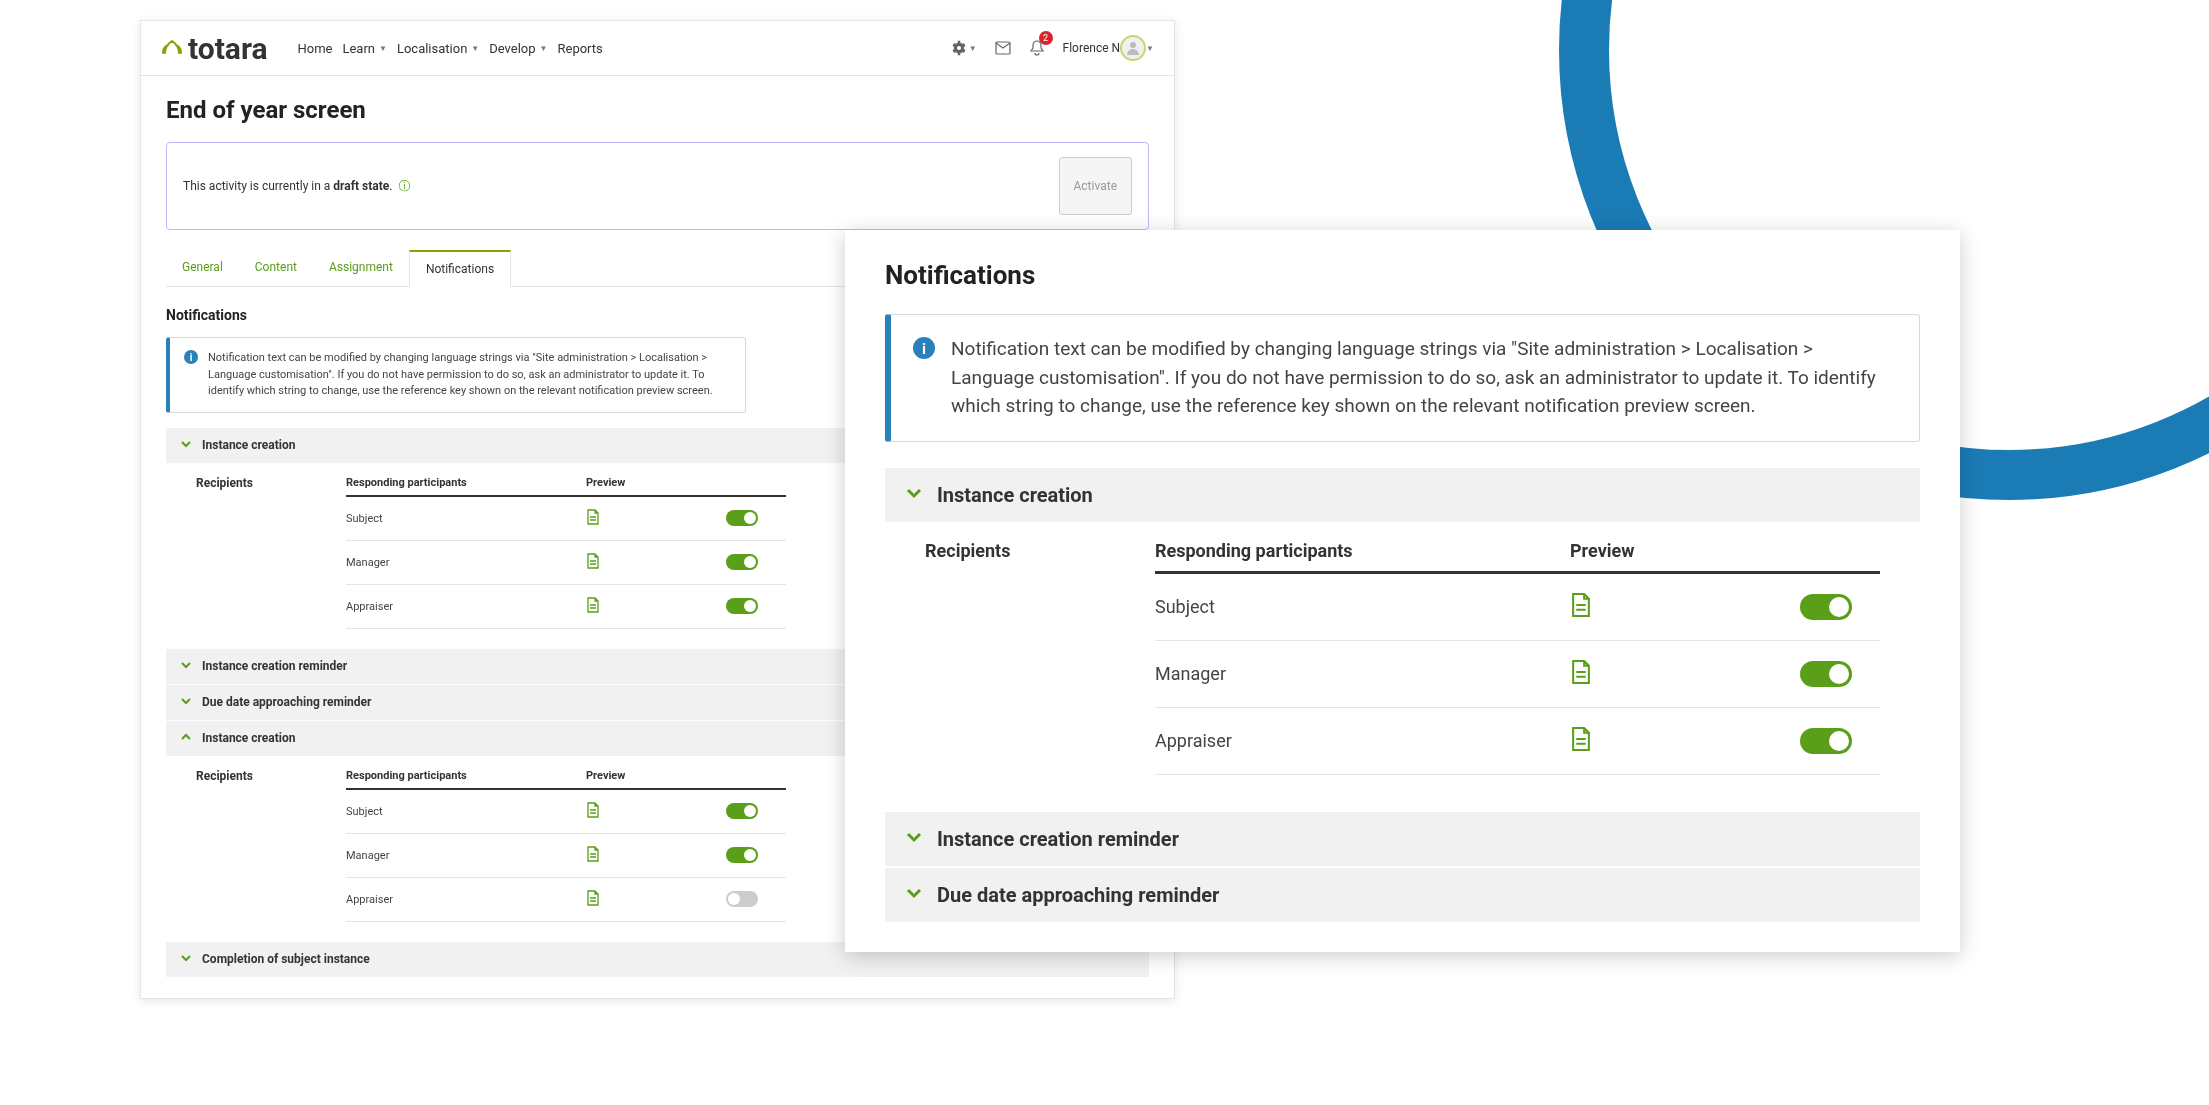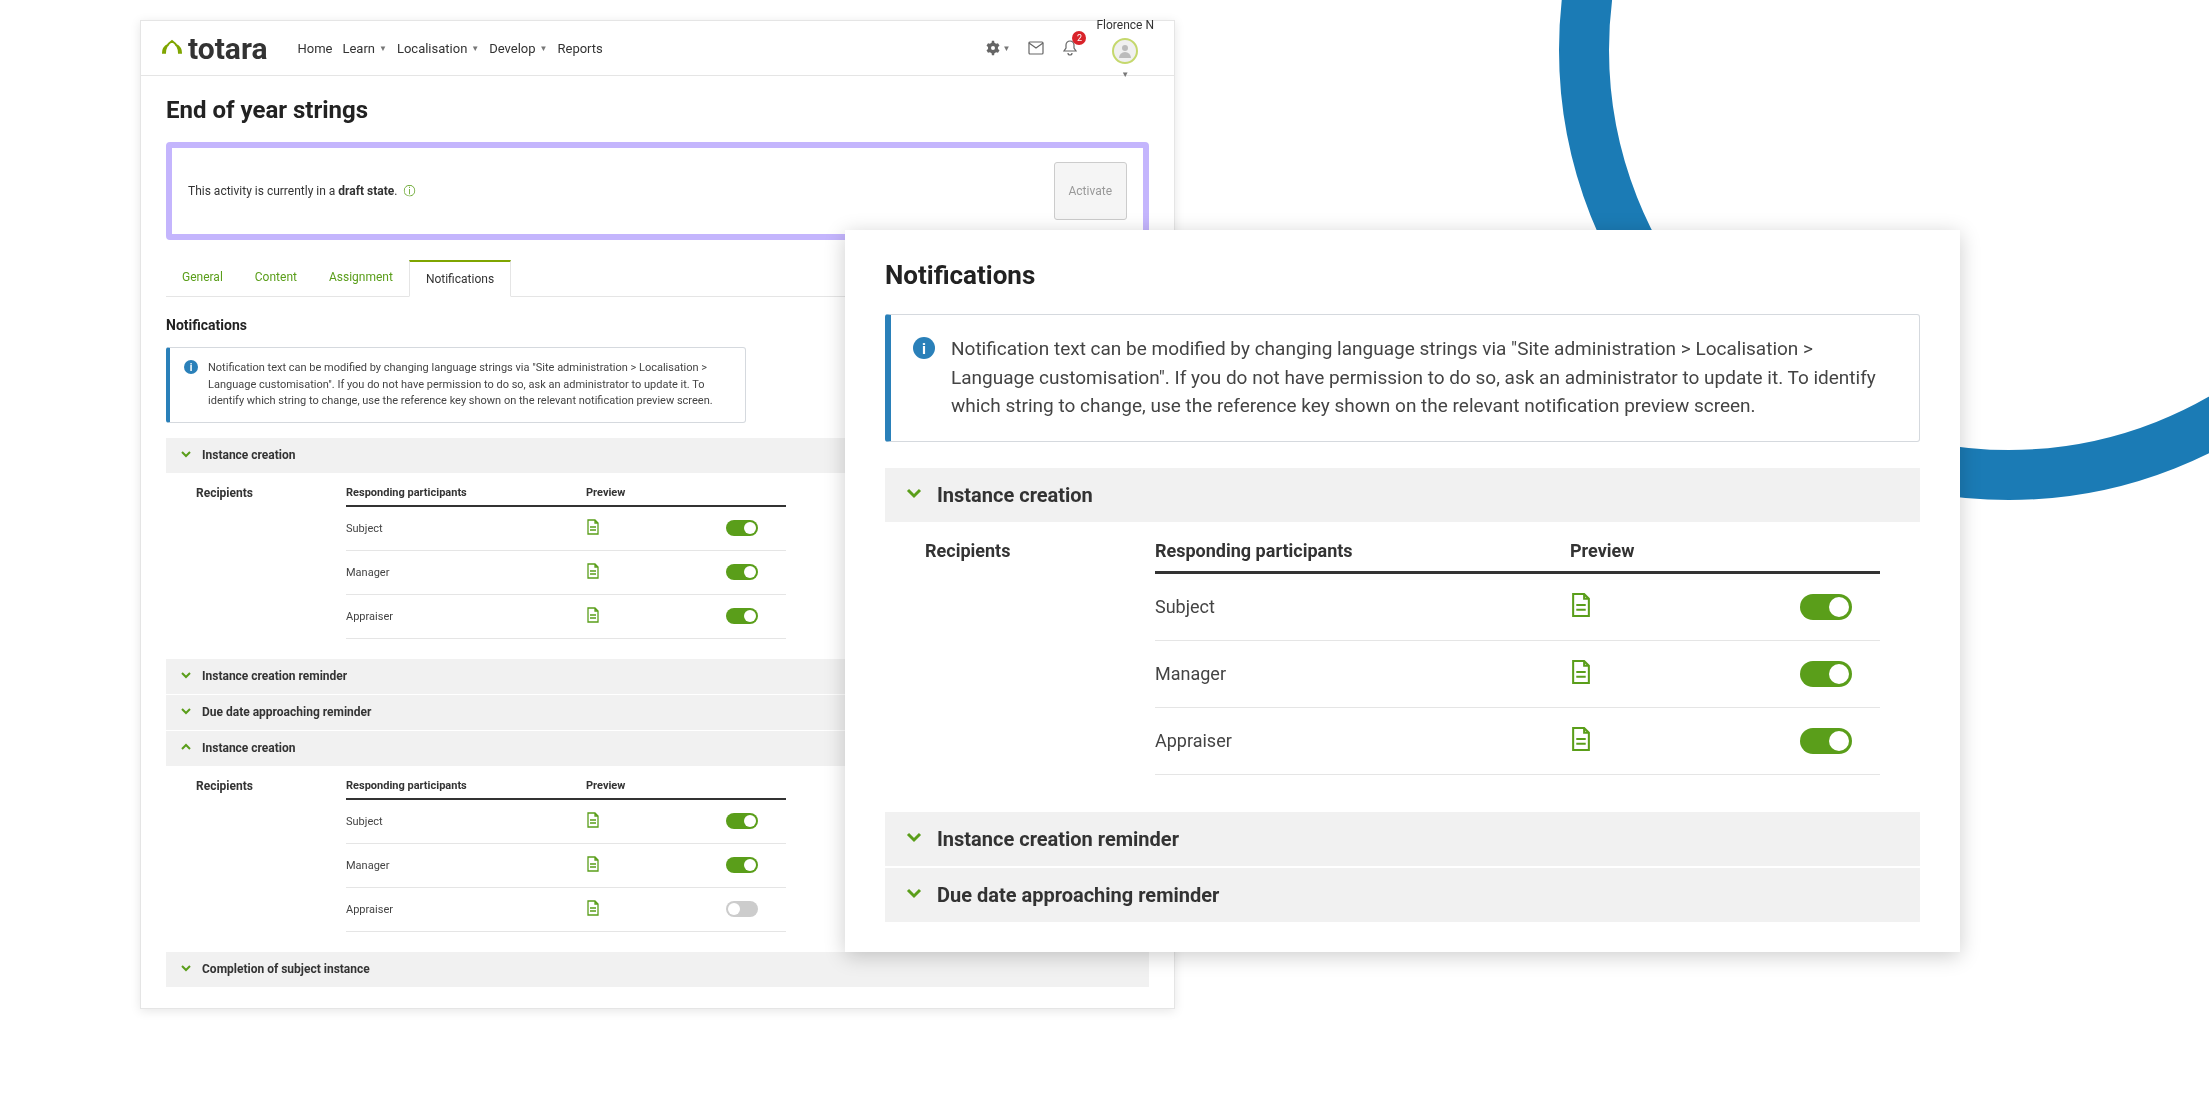--- a/index.html
+++ b/index.html
@@ -97,25 +97,23 @@
       border-radius: 50%;
       width: 14px;
       height: 14px;
       display: flex;
       align-items: center;
       justify-content: center;
     }
     .user {
       display: flex;
       align-items: center;
-      gap: 6px;
       font-size: 12px;
       color: #333;
       cursor: pointer;
-      flex-direction: column;
     }
     .avatar {
       width: 26px;
       height: 26px;
       border-radius: 50%;
       background: #f0f0f0;
       border: 2px solid #c5d86d;
       display: flex;
       align-items: center;
       justify-content: center;
@@ -123,21 +121,21 @@
     .content-area {
       padding: 20px 25px;
     }
     .page-title {
       font-size: 24px;
       font-weight: bold;
       color: #222;
       margin-bottom: 18px;
     }
     .draft-box {
-      border: 6px solid #c4b5fd;
+      border: 1px solid #c4b5fd;
       border-radius: 4px;
       padding: 14px 16px;
       display: flex;
       align-items: center;
       justify-content: space-between;
       margin-bottom: 20px;
     }
     .draft-text {
       font-size: 12px;
       color: #333;
@@ -450,21 +448,21 @@
               <circle cx="8" cy="5" r="3" fill="#bbb"></circle>
               <path d="M2 15a6 6 0 0112 0" fill="#bbb"></path>
             </svg>
         </div>
         <span class="caret">▼</span>
       </div>
     </div>
   </div>
 
   <div class="content-area">
-    <h1 class="page-title">End of year strings</h1>
+    <h1 class="page-title">End of year screen</h1>
 
     <div class="draft-box">
       <div class="draft-text">
         <span>This activity is currently in a </span><b>draft state</b>.
         <span class="info-icon-sm">ⓘ</span>
       </div>
       <button class="activate-btn">Activate</button>
     </div>
 
     <div class="tabs">

